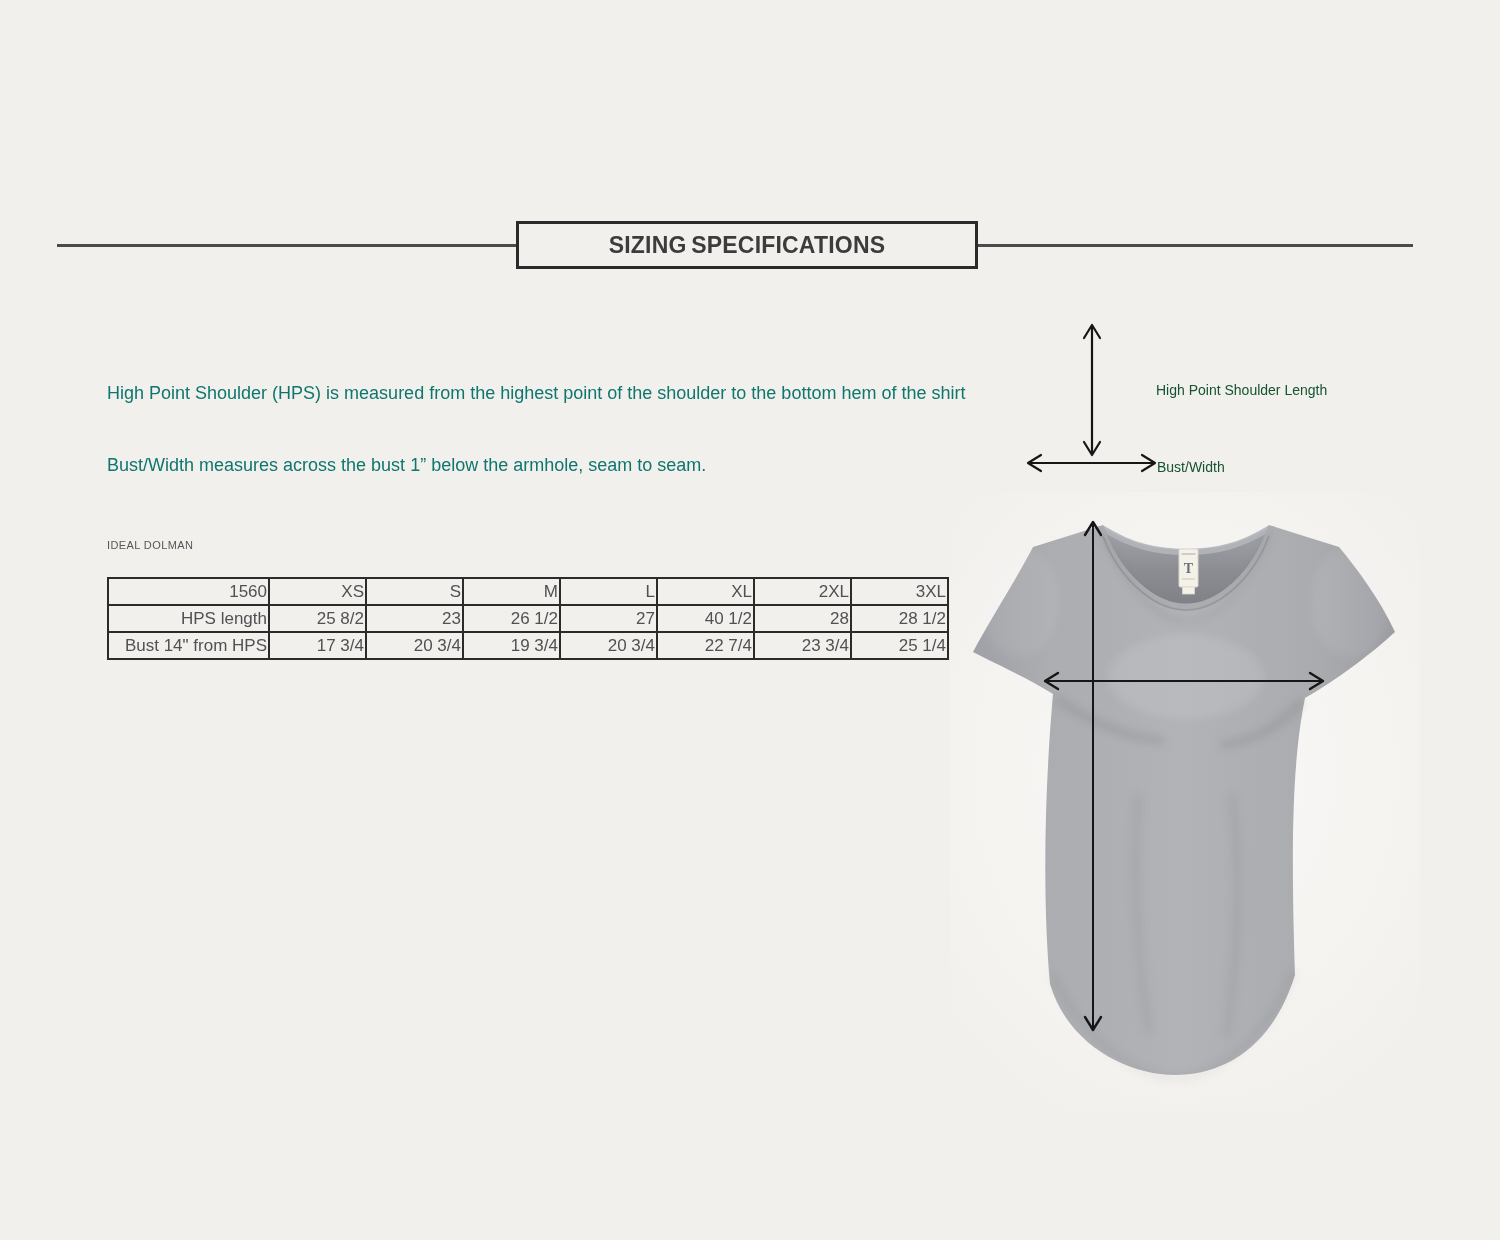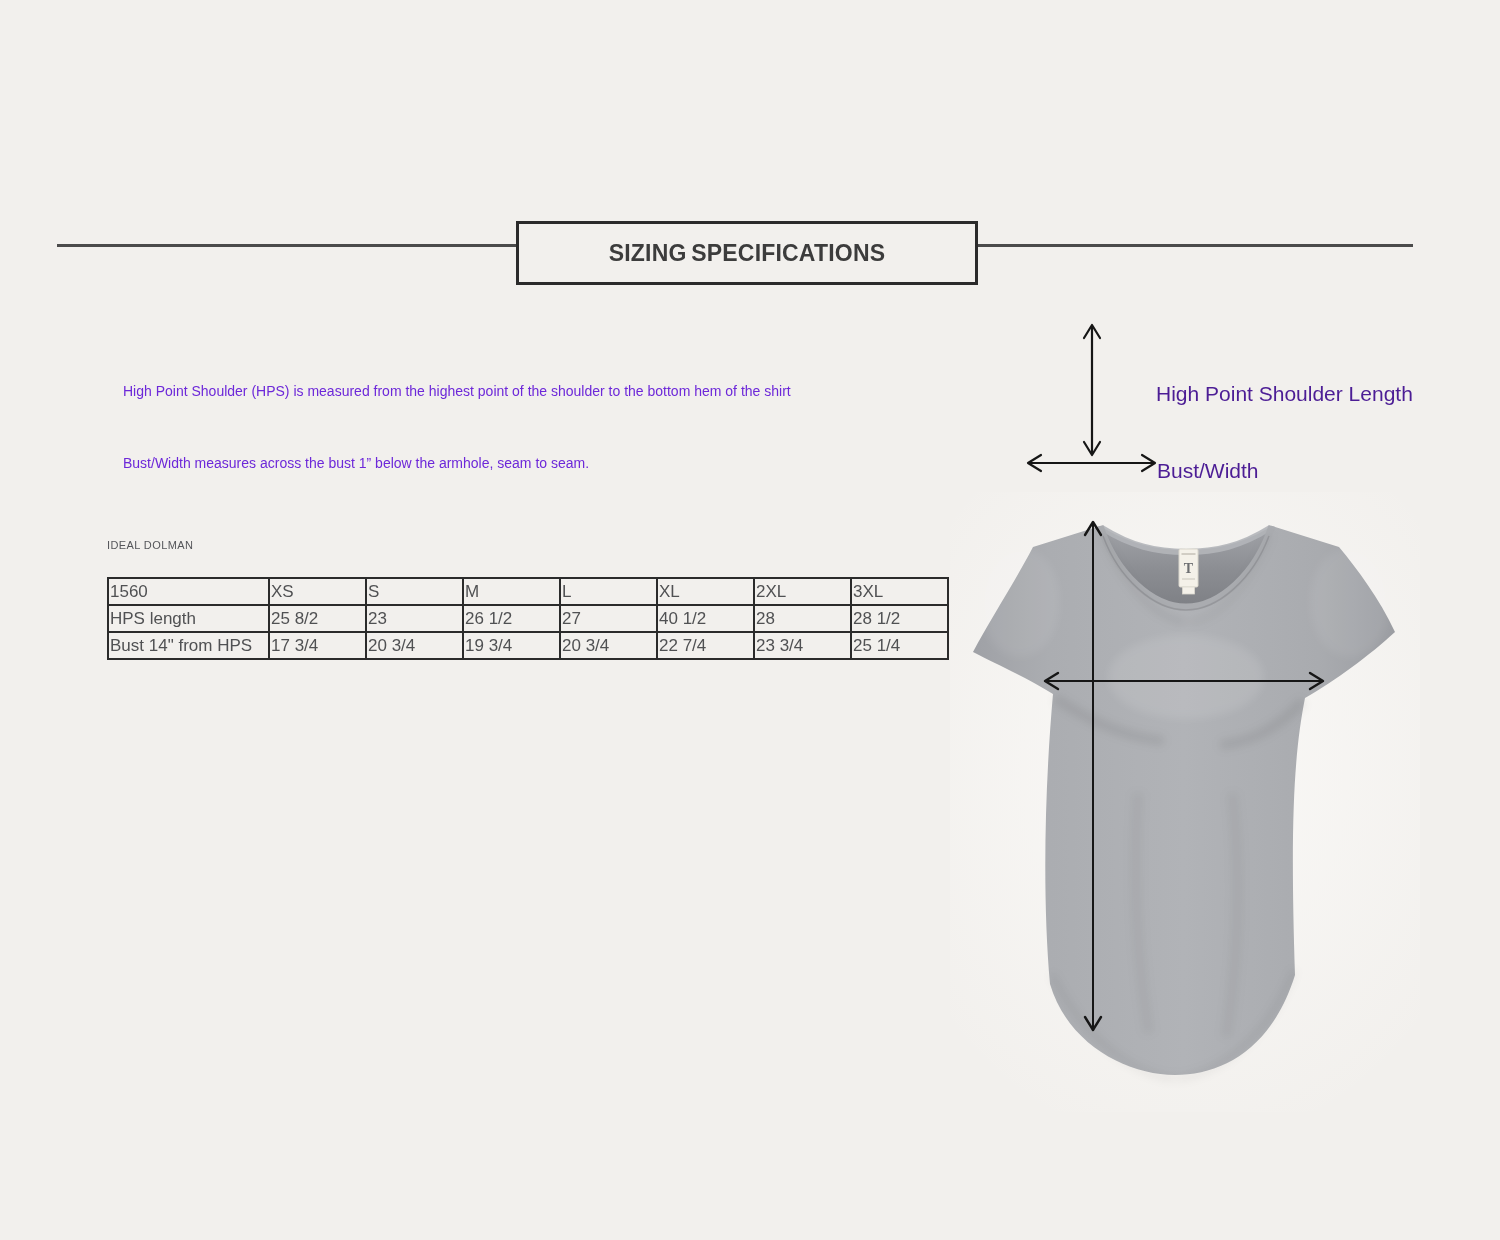--- a/index.html
+++ b/index.html
@@ -15,40 +15,39 @@
   .rule {
     position: absolute;
     height: 3px;
     background: #4b4b4b;
   }
   .rule-left  { left: 57px;  top: 244px; width: 459px; }
   .rule-right { left: 978px; top: 244px; width: 435px; }
   .title-box {
     position: absolute;
     left: 516px; top: 221px;
-    width: 462px; height: 64px;
+    width: 462px; height: 48px;
     border: 3px solid #2b2b2b;
     display: flex; align-items: center; justify-content: center;
   }
   .title-box span {
     font-size: 23px;
     font-weight: 700;
     letter-spacing: 0.2px;
     word-spacing: -2px;
     color: #3c3c3c;
   }
 
   
   .desc {
     position: absolute;
     left: 107px;
-    font-size: 14px;
-    color: #6d28d9;
+    font-size: 18px;
+    color: #0f766e;
     white-space: nowrap;
-    margin-left: 16px;
   }
   .desc-hps  { top: 383px; }
   .desc-bust { top: 455px; }
 
   .product-name {
     position: absolute;
     left: 107px; top: 539px;
     font-size: 11px;
     letter-spacing: 0.4px;
     color: #55565a;
@@ -58,34 +57,34 @@
   .size-table {
     position: absolute;
     left: 107px; top: 577px;
     width: 840px;
     border-collapse: collapse;
     table-layout: fixed;
   }
   .size-table td {
     border: 2px solid #2b2b2b;
     height: 27px;
-    text-align: left;
+    text-align: right;
     vertical-align: middle;
     font-size: 17px;
     color: #505153;
     padding: 0 1px;
     white-space: nowrap;
     overflow: hidden;
   }
 
   
   .legend-label {
     position: absolute;
-    font-size: 21px;
-    color: #4c1d95;
+    font-size: 14px;
+    color: #14532d;
     white-space: nowrap;
   }
   .legend-label-hps  { left: 1156px; top: 382px; }
   .legend-label-bust { left: 1157px; top: 459px; }
   .legend-arrow { position: absolute; }
   .legend-arrow-v { left: 1080px; top: 318px; }
   .legend-arrow-h { left: 1022px; top: 450px; }
 
   
   .shirt { position: absolute; left: 950px; top: 492px; }

